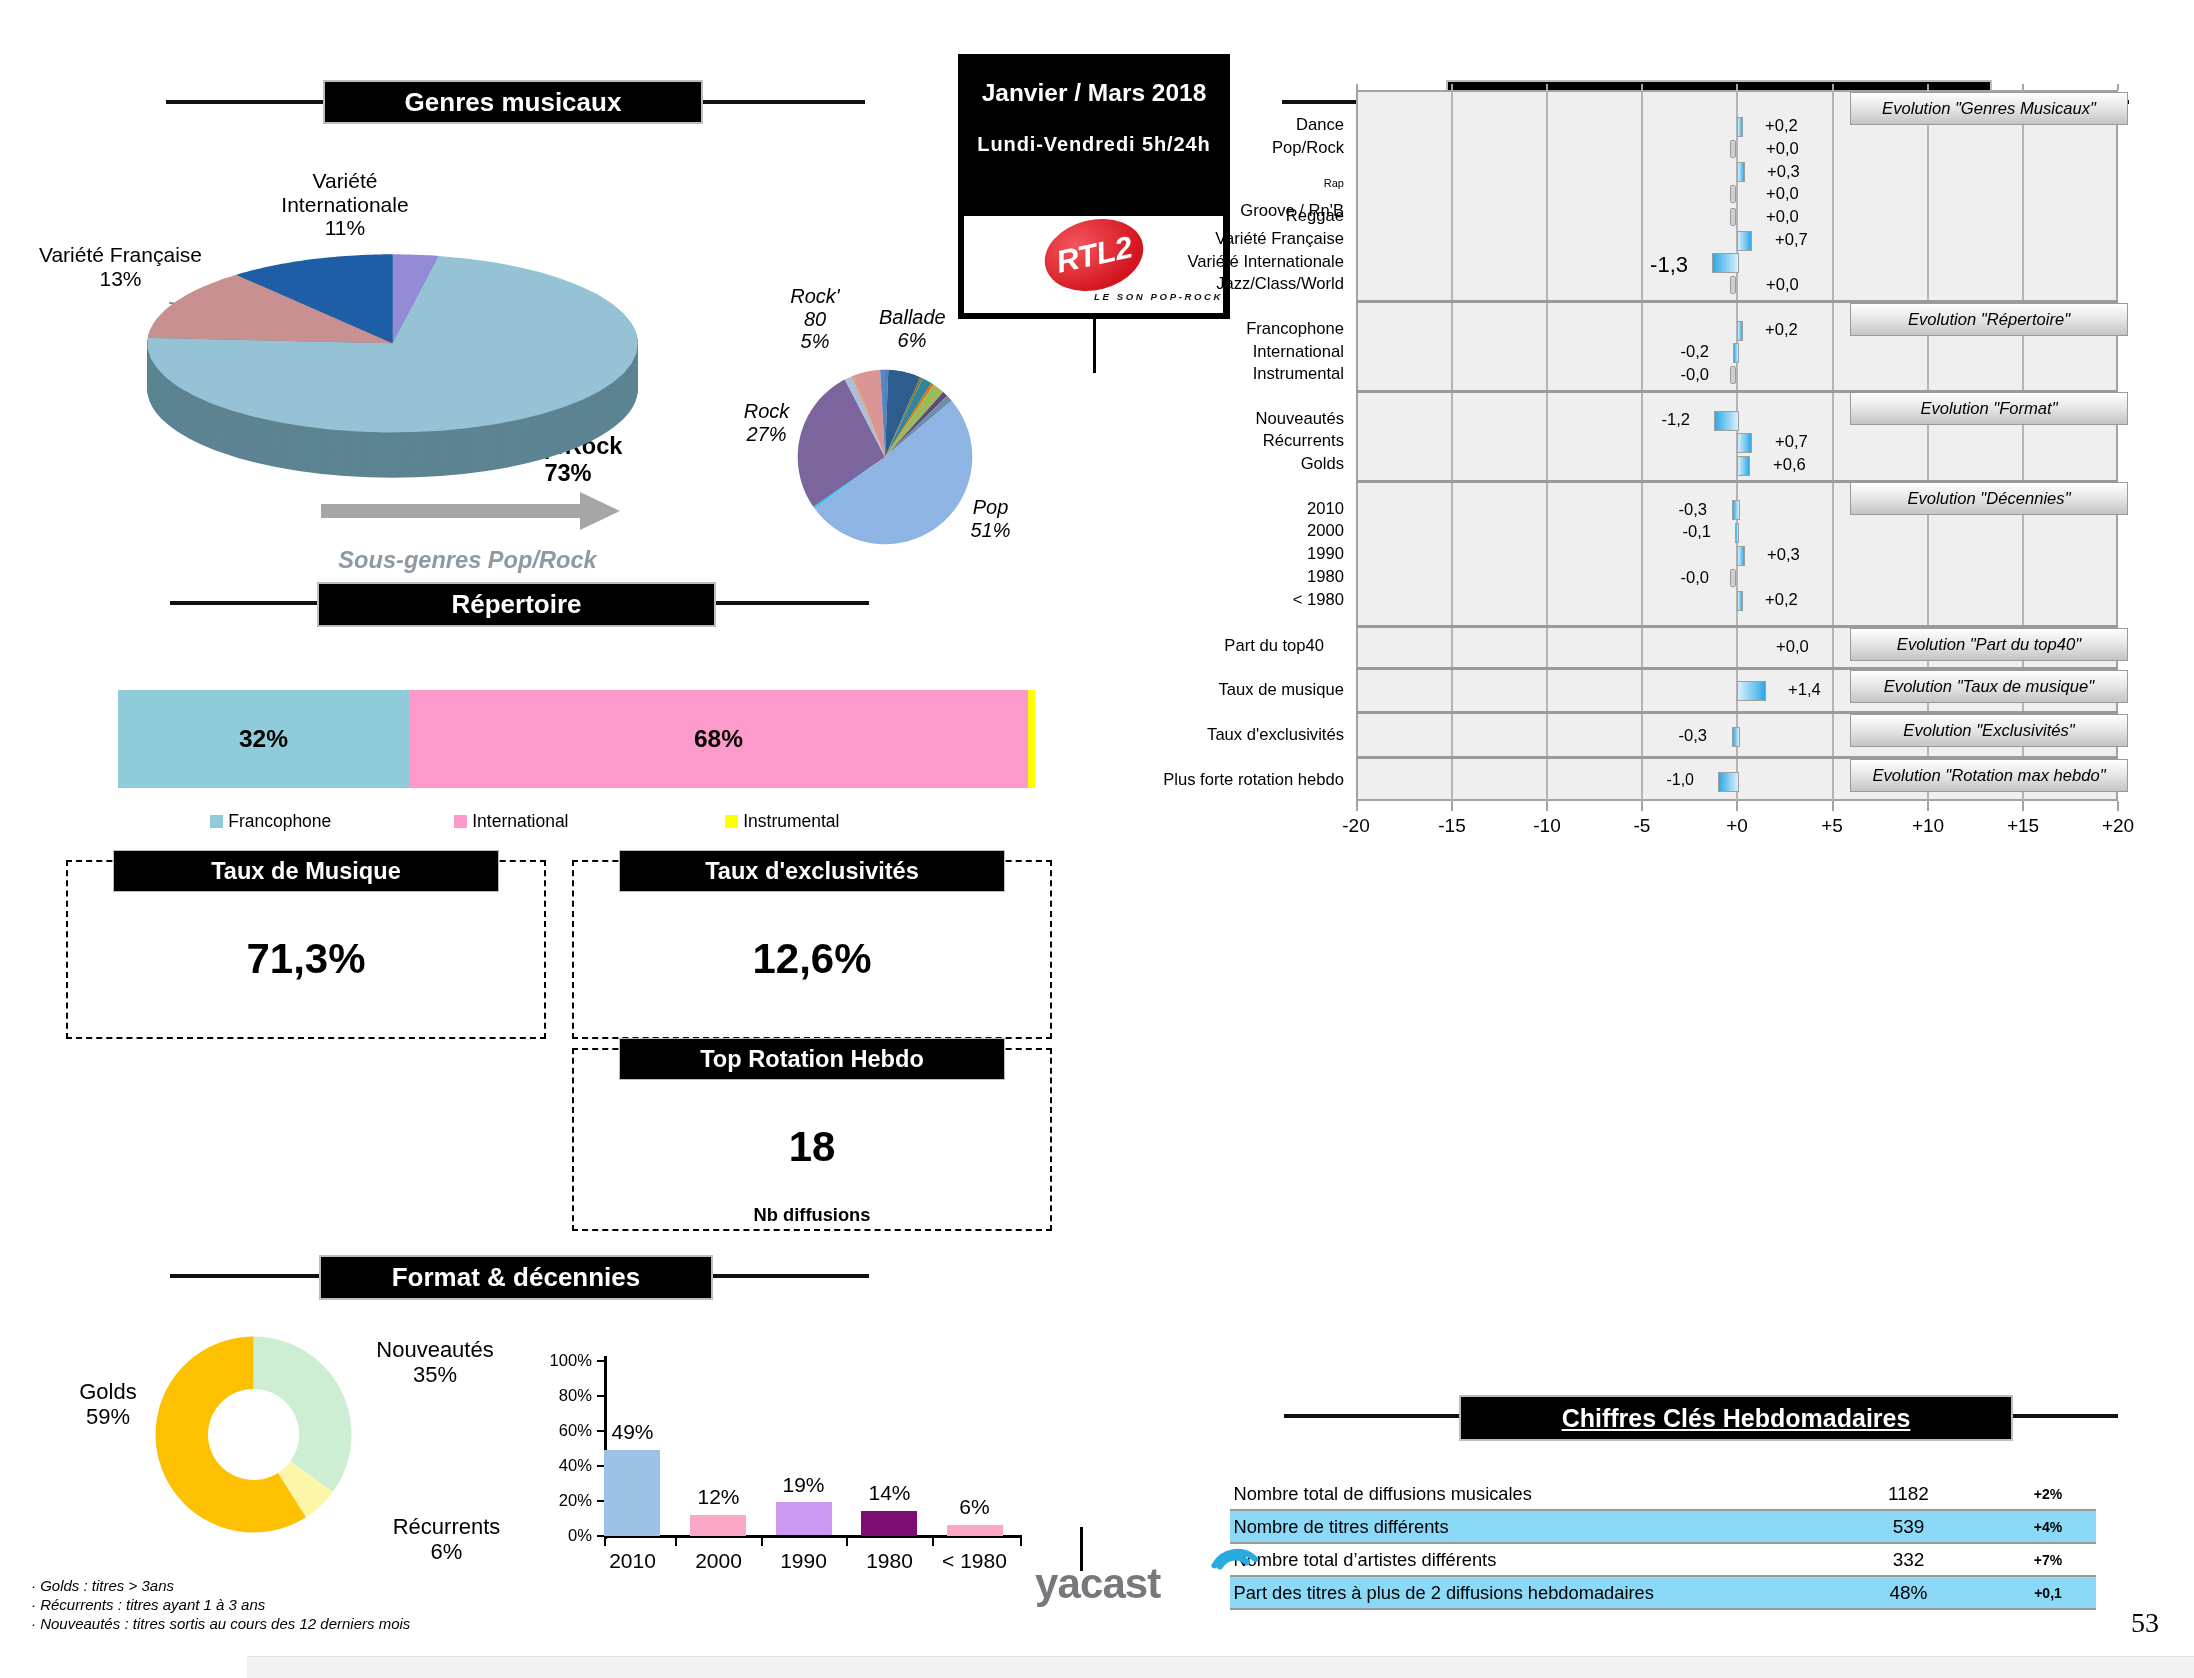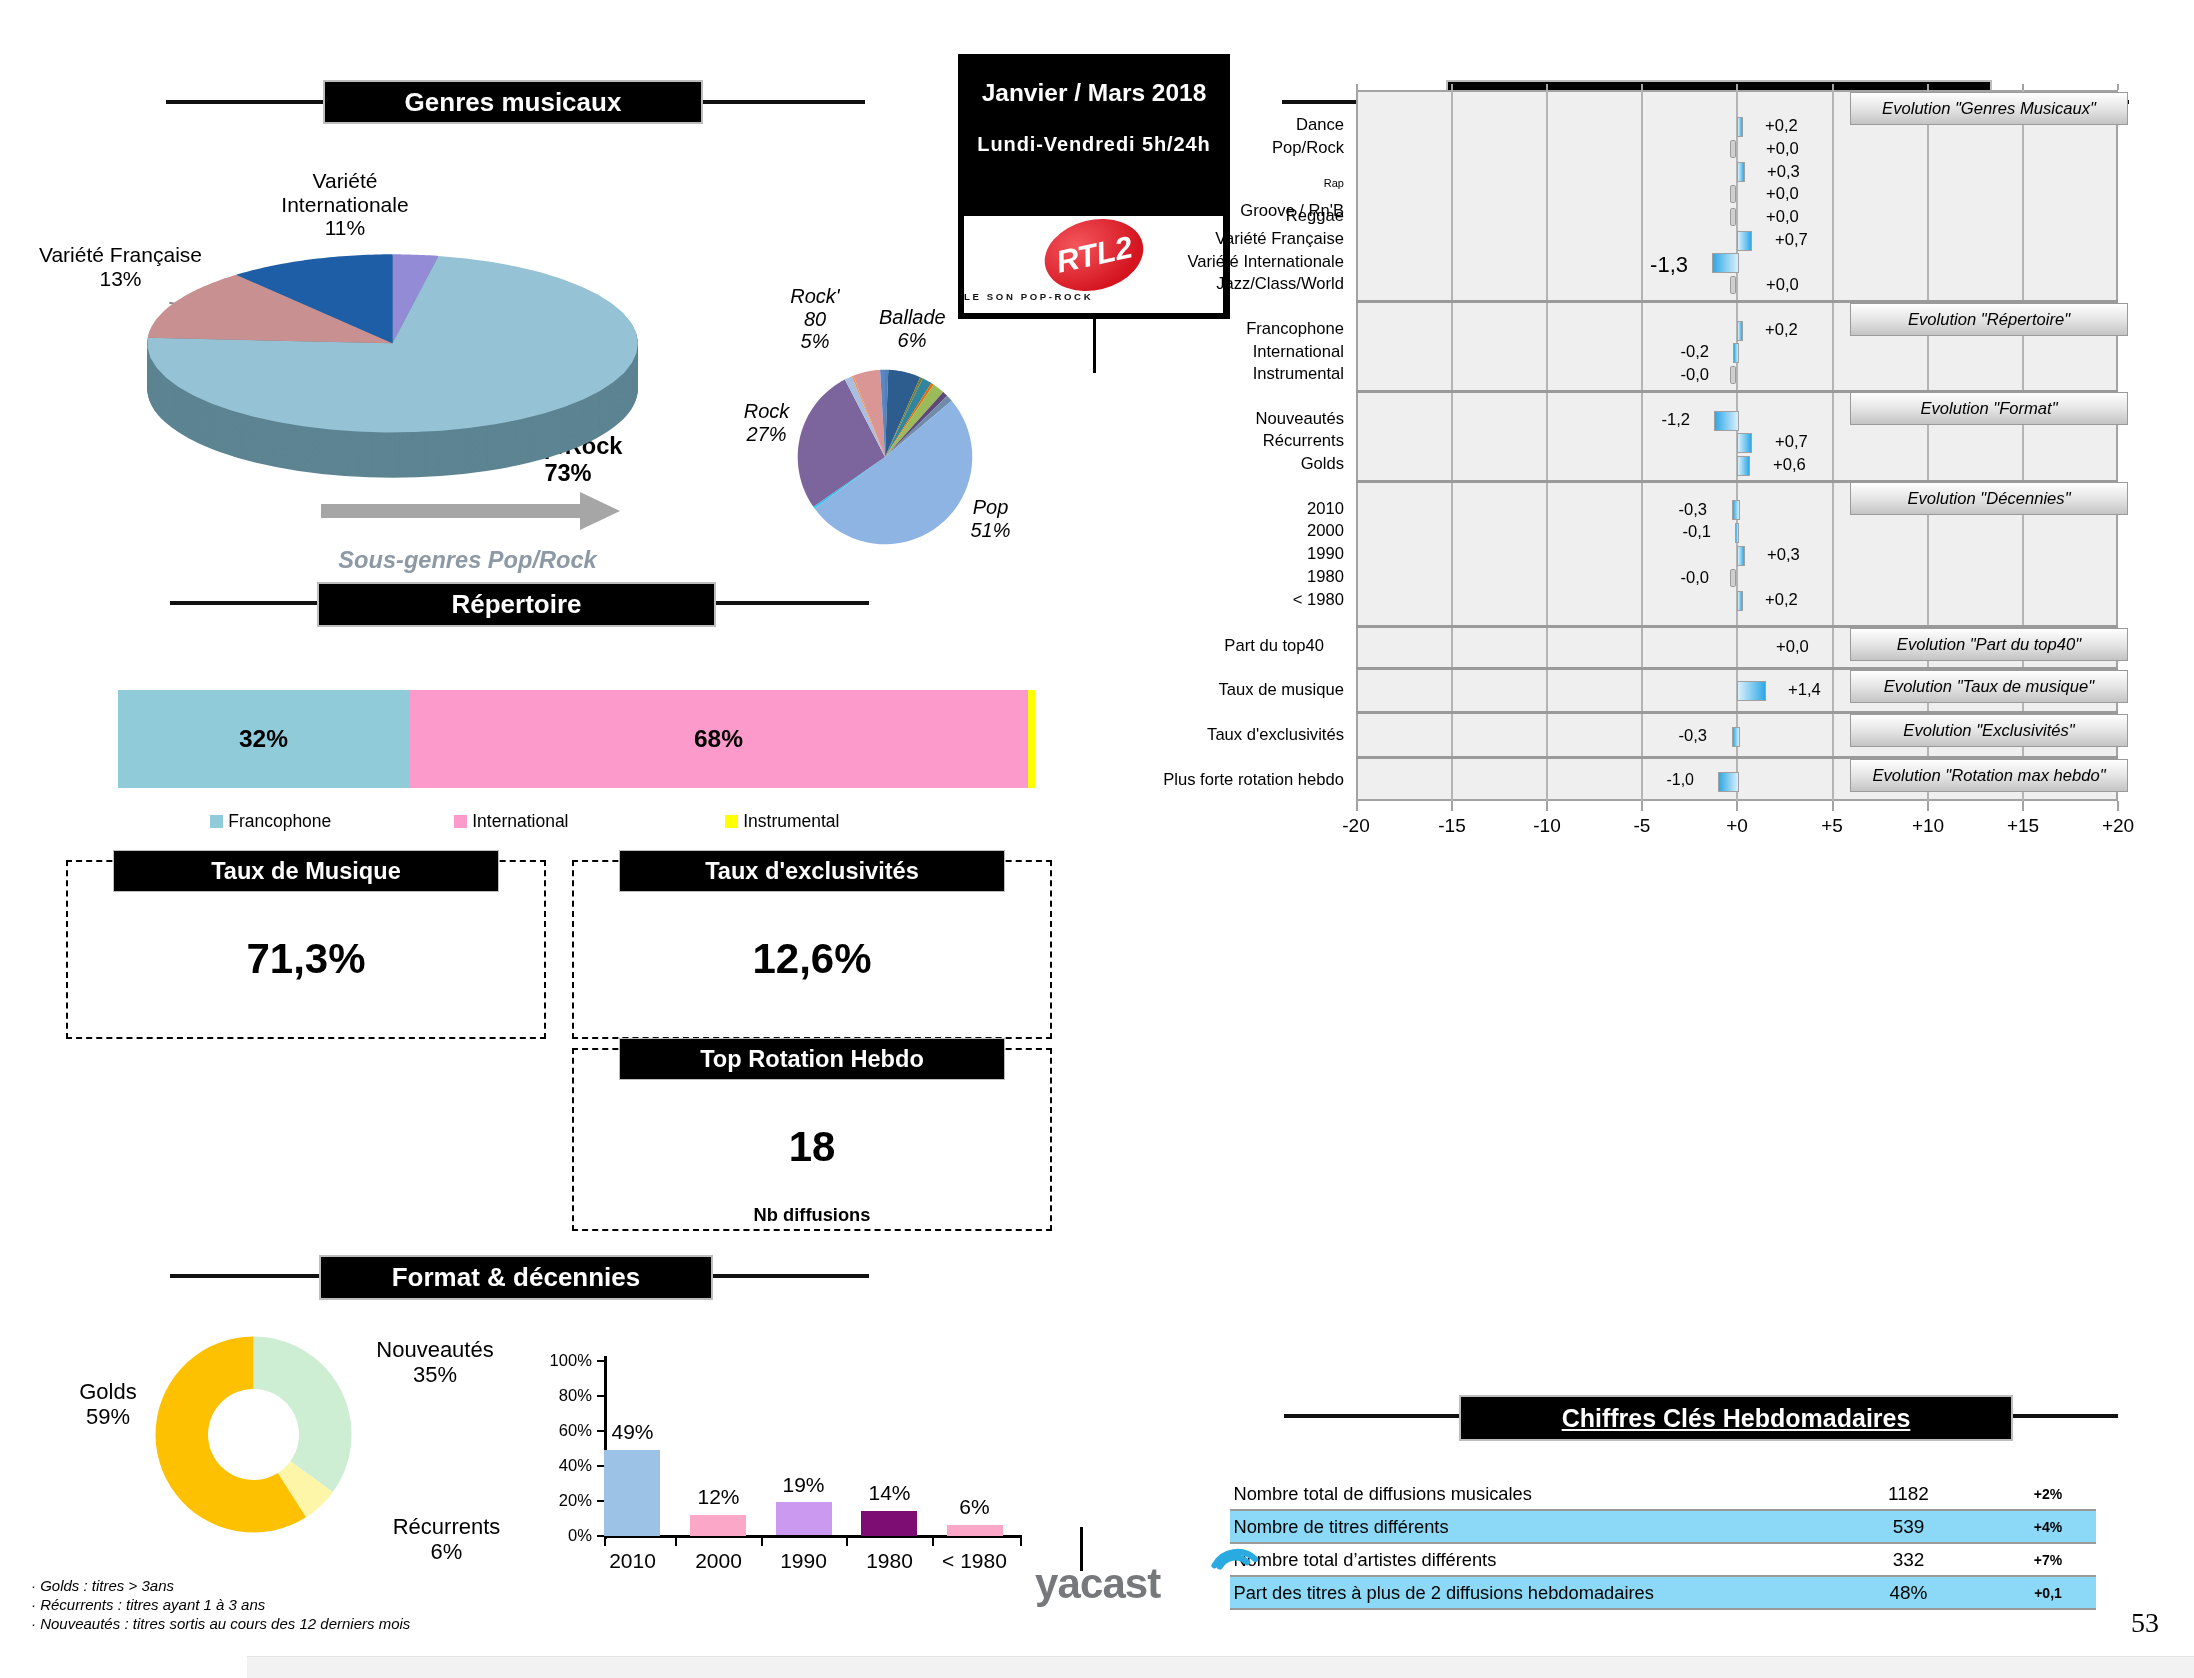--- a/index.html
+++ b/index.html
@@ -69,21 +69,21 @@
     <span style="display:block">51%</span>
   </div>
 
   <div class="abs" style="left:958px;top:54px;width:272px;height:265px;background:#000;">
     <div style="position:absolute;left:0;width:100%;top:24.5px;text-align:center;color:#fff;font-weight:bold;font-size:24.5px;">Janvier / Mars 2018</div>
     <div style="position:absolute;left:0;width:100%;top:79px;text-align:center;color:#fff;font-weight:bold;font-size:20px;letter-spacing:0.9px;">Lundi-Vendredi 5h/24h</div>
     <div style="position:absolute;left:6.1px;top:162px;width:259px;height:97px;background:#fff;">
       <div style="position:absolute;left:80px;top:3.5px;width:100px;height:70px;background:radial-gradient(ellipse at 35% 30%, #f4555c, #d41520 70%);border-radius:50%;transform:rotate(-14deg);display:flex;align-items:center;justify-content:center;">
         <span style="color:#fff;font-style:italic;font-weight:bold;font-size:31px;transform:rotate(2deg);">RTL2</span>
       </div>
-      <div style="position:absolute;left:0;width:100%;top:75px;text-align:left;font-size:9.6px;font-weight:bold;letter-spacing:2.6px;color:#111;">LE SON POP-ROCK</div>
+      <div style="position:absolute;left:0;width:100%;top:75px;text-align:right;font-size:9.6px;font-weight:bold;letter-spacing:2.6px;color:#111;font-style:italic;">LE SON POP-ROCK</div>
     </div>
   </div>
   <div class="abs" style="left:1093px;top:319px;width:2.6px;height:54px;background:#000;"></div>
 
   <div class="bline" style="left:1282px;top:100px;width:847px;"></div>
   <div class="banner" style="left:1446px;top:80px;width:542px;height:40px;font-size:25px;">
     <span>Evolutions vs période précédente</span>
   </div>
 
   <div class="bline" style="left:170px;top:601px;width:699px;"></div>

